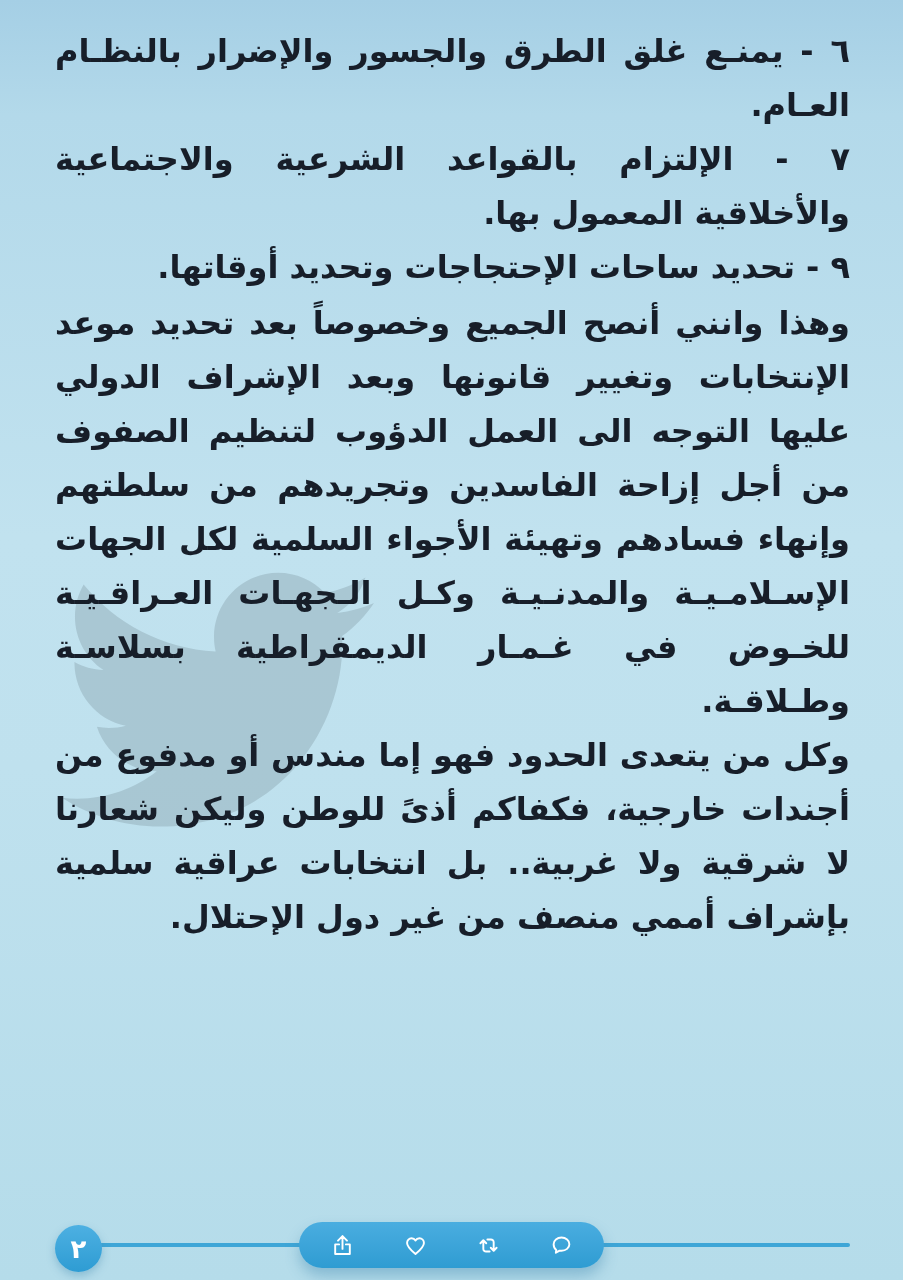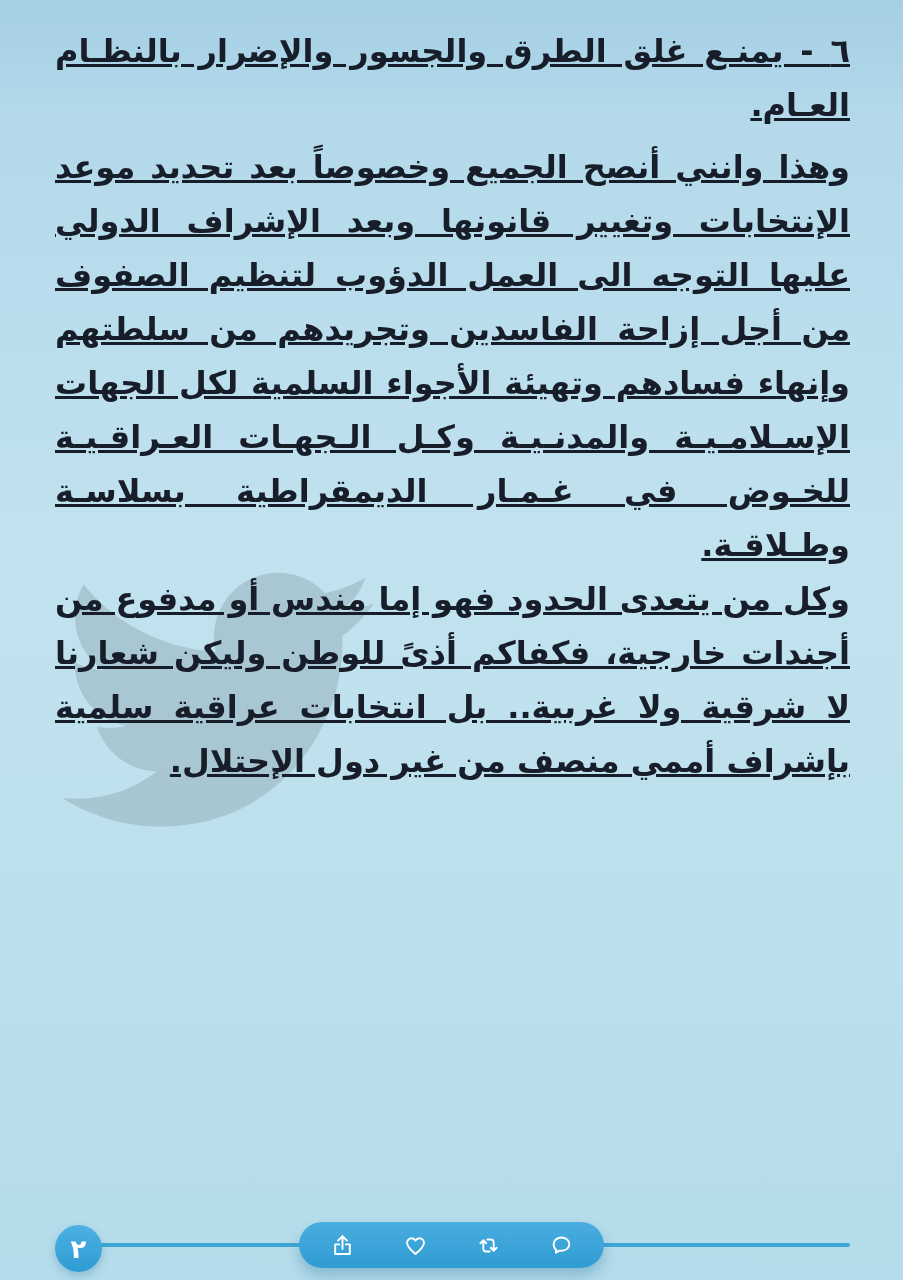--- a/index.html
+++ b/index.html
@@ -10,22 +10,22 @@
   }
   .watermark{
     position:absolute;left:38px;top:535px;width:352px;height:330px;
     opacity:.5;pointer-events:none;
   }
   .doc{
     position:absolute;top:24px;right:53px;left:55px;
     direction:rtl;text-align:justify;
     color:#171e29;font-weight:bold;font-size:32px;line-height:54px;
   }
-  .doc p{margin:0;text-decoration:underline;}
-  .doc p.para-1{margin-top:8px;}
+  .doc p{margin:0;}
+  .doc p.para-1{margin-top:2px;}
   .footer-line{
     position:absolute;left:77px;top:1243px;width:773px;height:4px;
     background:#3ea6d7;border-radius:2px;
   }
   .page-badge{
     position:absolute;left:55px;top:1225px;width:47px;height:47px;border-radius:50%;
     background:linear-gradient(180deg,#4db0e2 0%,#2e9cd3 100%);
     color:#fff;font-size:26px;font-weight:bold;
     display:flex;align-items:center;justify-content:center;
     box-shadow:0 4px 8px rgba(54,130,170,.35);
@@ -44,20 +44,22 @@
 </style>
 </head>
 <body>
 
 <svg class="watermark" viewBox="0 0 24 24" aria-hidden="true">
   <path fill="#93aeb9" d="M23.643 4.937c-.835.37-1.732.62-2.675.733.962-.576 1.7-1.49 2.048-2.578-.9.534-1.897.922-2.958 1.13-.85-.904-2.06-1.47-3.4-1.47-2.572 0-4.658 2.086-4.658 4.66 0 .364.042.718.12 1.06-3.873-.195-7.304-2.05-9.602-4.868-.4.69-.63 1.49-.63 2.342 0 1.616.823 3.043 2.072 3.878-.764-.025-1.482-.234-2.11-.583v.06c0 2.257 1.605 4.14 3.737 4.568-.392.106-.803.162-1.227.162-.3 0-.593-.028-.877-.082.593 1.85 2.313 3.198 4.352 3.234-1.595 1.25-3.604 1.995-5.786 1.995-.376 0-.747-.022-1.112-.065 2.062 1.323 4.51 2.093 7.14 2.093 8.57 0 13.255-7.098 13.255-13.254 0-.2-.005-.402-.014-.602.91-.658 1.7-1.477 2.323-2.41z"></path>
 </svg>
 
 <div class="doc">
   <p>٦ - يمنـع غلق الطرق والجسور والإضرار بالنظـام العـام.</p>
+  <p>٧ - الإلتزام بالقواعد الشرعية والاجتماعية والأخلاقية المعمول بها.</p>
+  <p>٩ - تحديد ساحات الإحتجاجات وتحديد أوقاتها.</p>
   <p class="para-1">وهذا وانني أنصح الجميع وخصوصاً بعد تحديد موعد الإنتخابات وتغيير قانونها وبعد الإشراف الدولي عليها التوجه الى العمل الدؤوب لتنظيم الصفوف من أجل إزاحة الفاسدين وتجريدهم من سلطتهم وإنهاء فسادهم وتهيئة الأجواء السلمية لكل الجهات الإسـلامـيـة والمدنـيـة وكـل الـجهـات العـراقـيـة للخـوض في غـمـار الديمقراطية بسلاسـة وطـلاقـة.</p>
   <p>وكل من يتعدى الحدود فهو إما مندس أو مدفوع من أجندات خارجية، فكفاكم أذىً للوطن وليكن شعارنا لا شرقية ولا غربية.. بل انتخابات عراقية سلمية بإشراف أممي منصف من غير دول الإحتلال.</p>
 
 </div>
 
 <div class="footer-line"></div>
 
 <div class="page-badge">
   <span>٢</span>
 </div>

